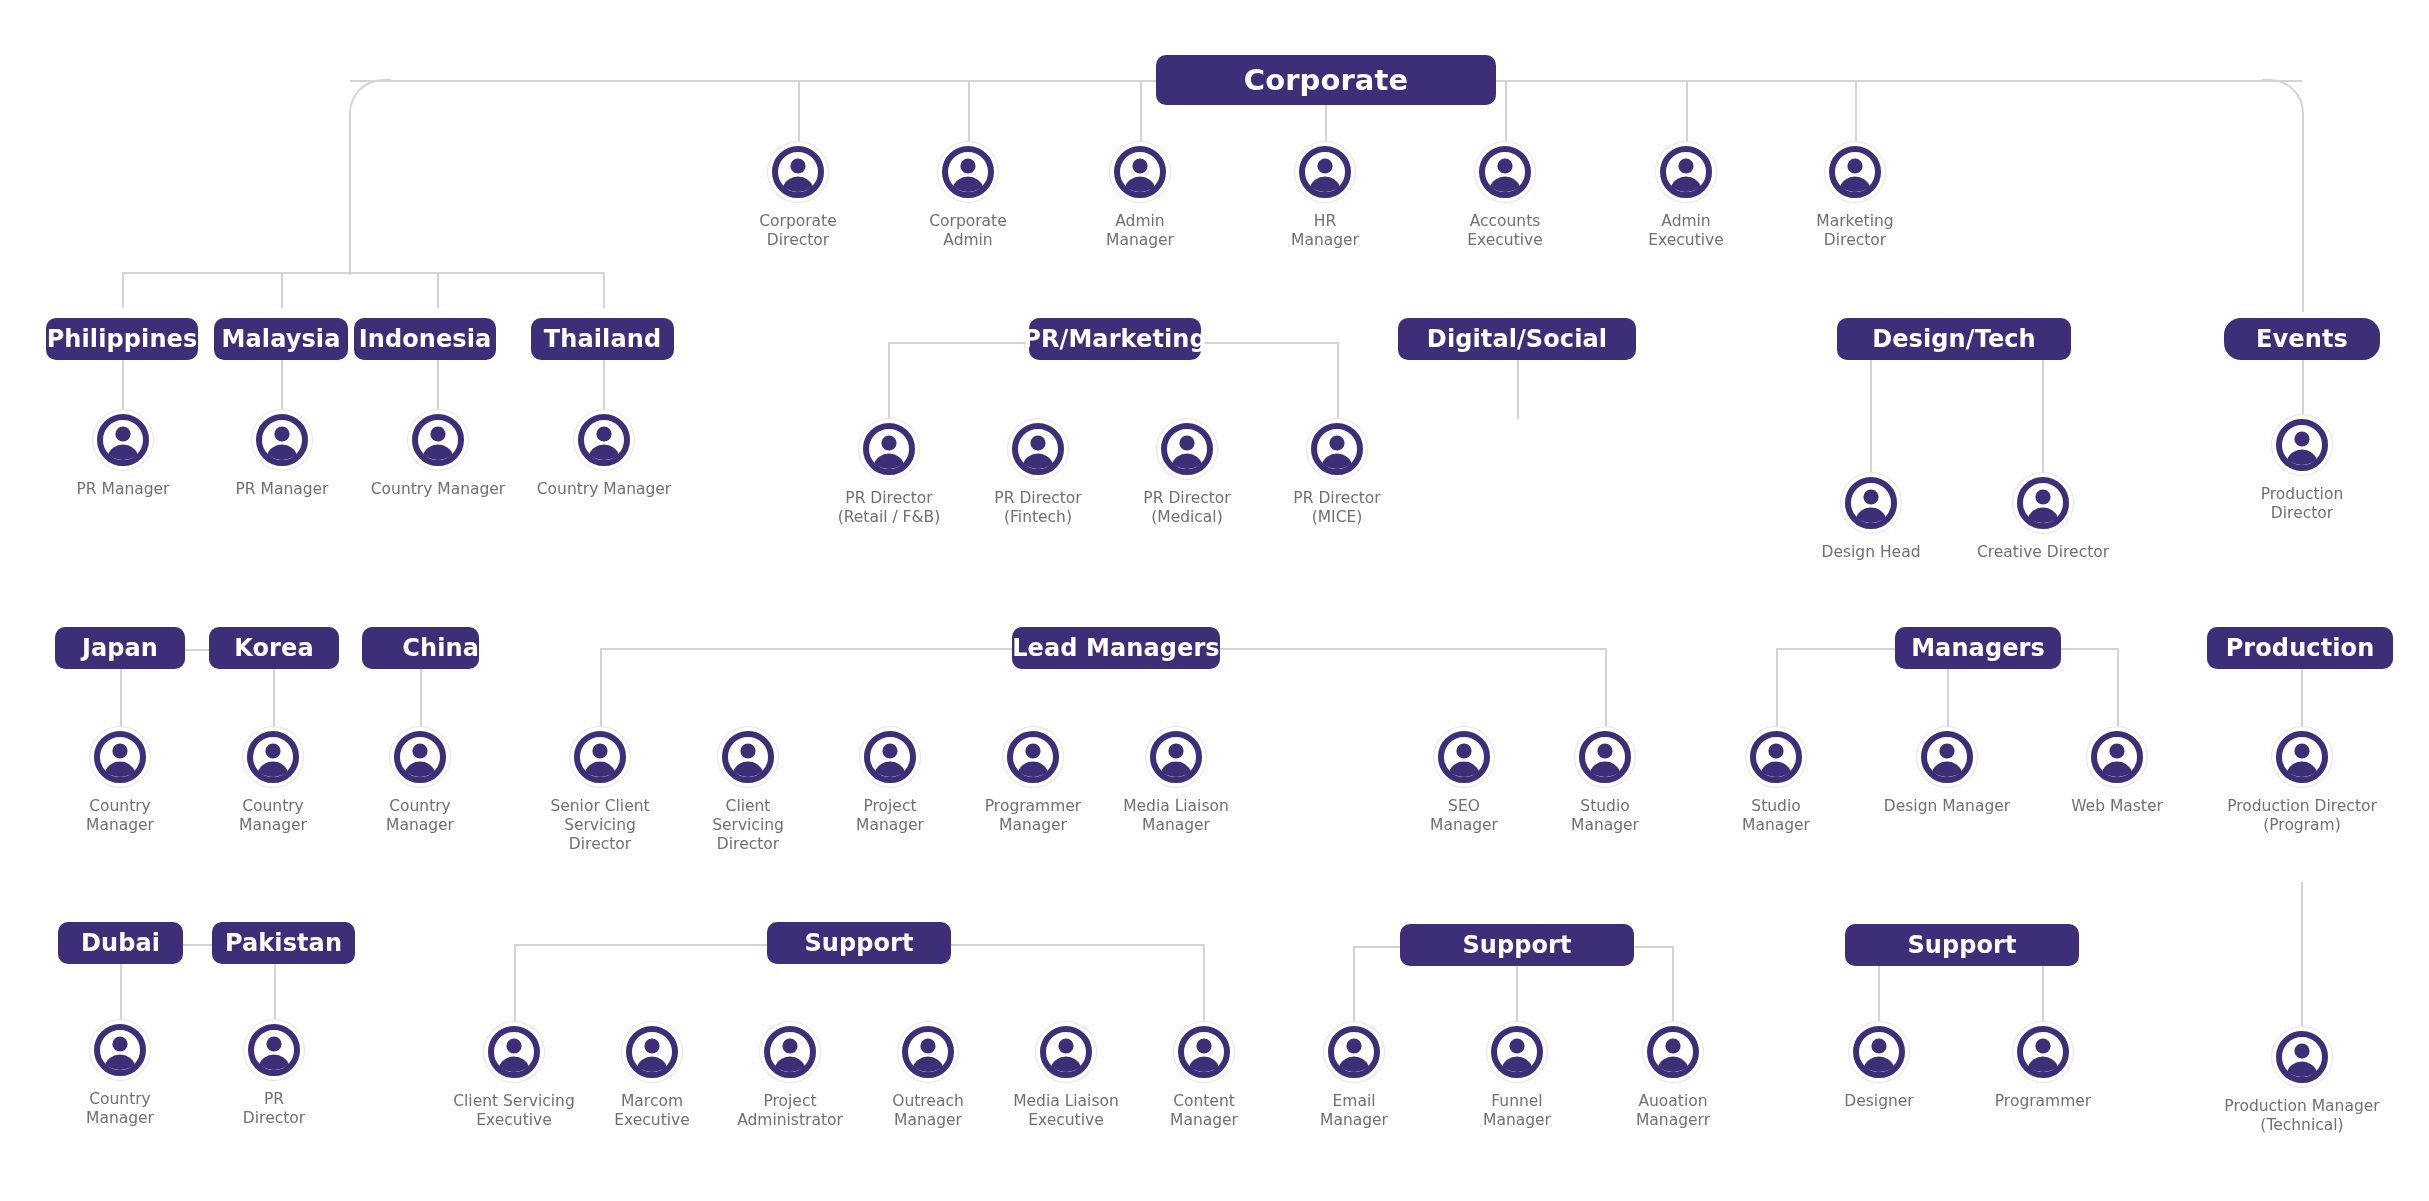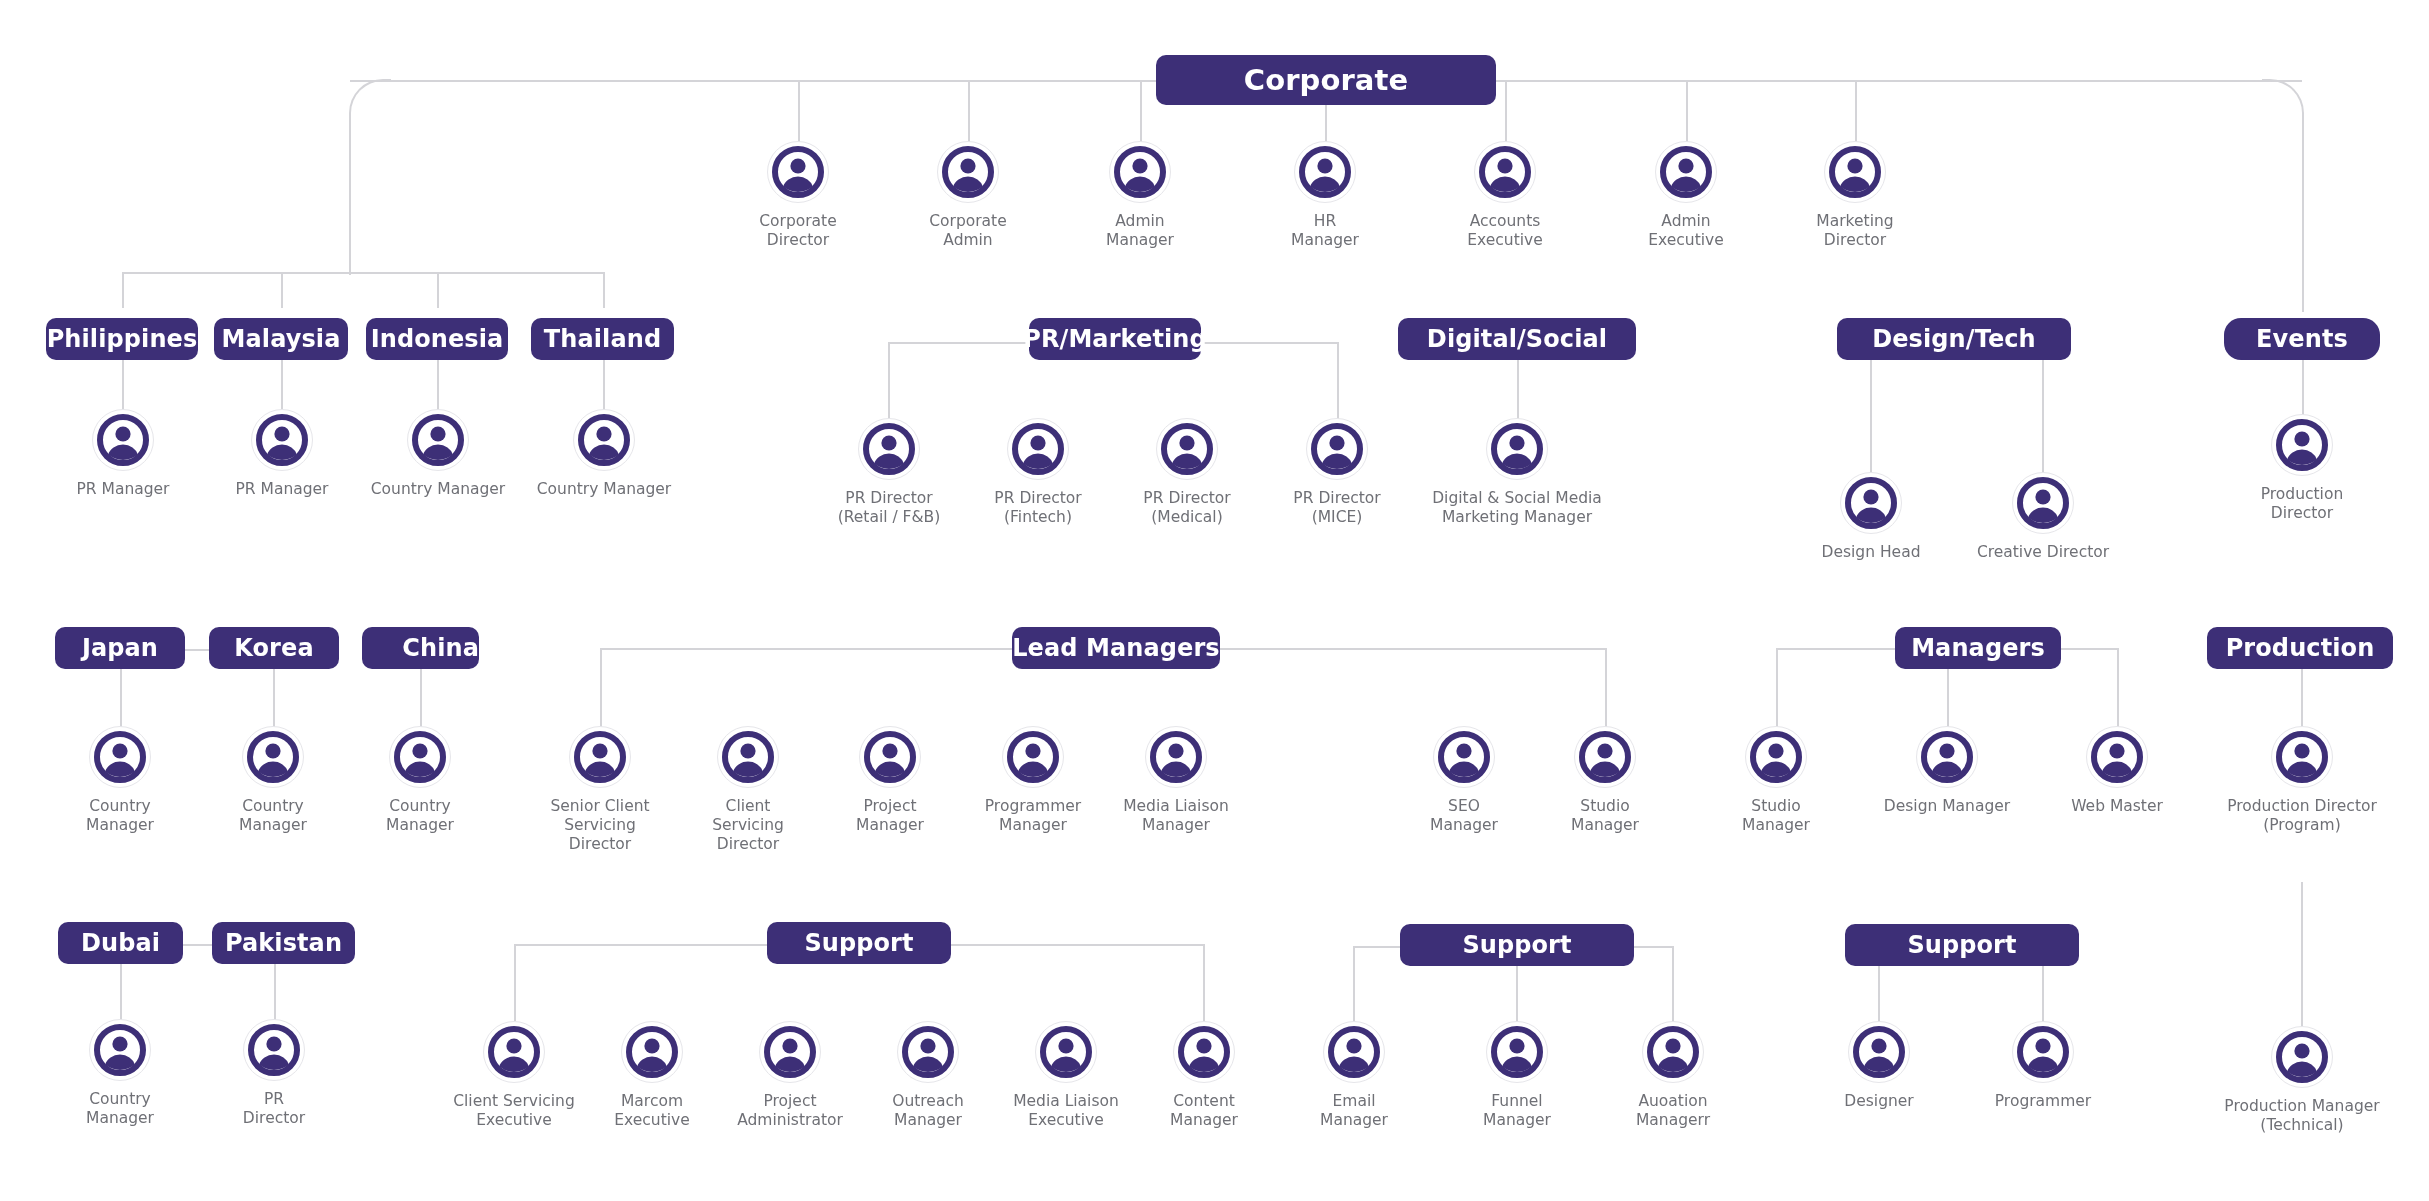--- a/index.html
+++ b/index.html
@@ -156,21 +156,21 @@
   <div class="gbox" style="left:1156px; top:55px;  width:340px; height:50px; font-size:29px;">
       <span>Corporate</span>
     </div>
 
   <div class="gbox" style="left:46px;   top:318px; width:152px;">
       <span>Philippines</span>
     </div>
   <div class="gbox" style="left:214px;  top:318px; width:134px;">
       <span>Malaysia</span>
     </div>
-  <div class="gbox" style="left:366px;  top:318px; width:142px;">
+  <div class="gbox" style="left:354px;  top:318px; width:142px;">
       <span>Indonesia</span>
     </div>
   <div class="gbox" style="left:531px;  top:318px; width:143px;">
       <span>Thailand</span>
     </div>
   <div class="gbox" style="left:1029px; top:318px; width:172px;">
       <span>PR/Marketing</span>
     </div>
   <div class="gbox" style="left:1398px; top:318px; width:238px;">
       <span>Digital/Social</span>
@@ -374,31 +374,20 @@
         <svg width="52" height="52" viewBox="0 0 52 52">
           <circle cx="26" cy="26" r="23" fill="none" stroke="#3d2f77" stroke-width="6"></circle>
           <circle cx="26" cy="20" r="7.6" fill="#3d2f77"></circle>
           <path d="M11.2 40.6a15.2 13 0 0 1 29.6 0 23 23 0 0 1-29.6 0z" fill="#3d2f77"></path>
         </svg>
       </div>
     <div class="plabel">PR Director
 (MICE)</div>
   </div>
 
-  <div class="person" style="left:1442px; top:418px; width:240px; margin-left:-45px;">
-    <div class="avatar">
-        <svg width="52" height="52" viewBox="0 0 52 52">
-          <circle cx="26" cy="26" r="23" fill="none" stroke="#3d2f77" stroke-width="6"></circle>
-          <circle cx="26" cy="20" r="7.6" fill="#3d2f77"></circle>
-          <path d="M11.2 40.6a15.2 13 0 0 1 29.6 0 23 23 0 0 1-29.6 0z" fill="#3d2f77"></path>
-        </svg>
-      </div>
-    <div class="plabel">Digital &amp; Social Media
-Marketing Manager</div>
-  </div>
 
   <div class="person" style="left:1796px; top:472px;">
     <div class="avatar">
         <svg width="52" height="52" viewBox="0 0 52 52">
           <circle cx="26" cy="26" r="23" fill="none" stroke="#3d2f77" stroke-width="6"></circle>
           <circle cx="26" cy="20" r="7.6" fill="#3d2f77"></circle>
           <path d="M11.2 40.6a15.2 13 0 0 1 29.6 0 23 23 0 0 1-29.6 0z" fill="#3d2f77"></path>
         </svg>
       </div>
     <div class="plabel">Design Head</div>

